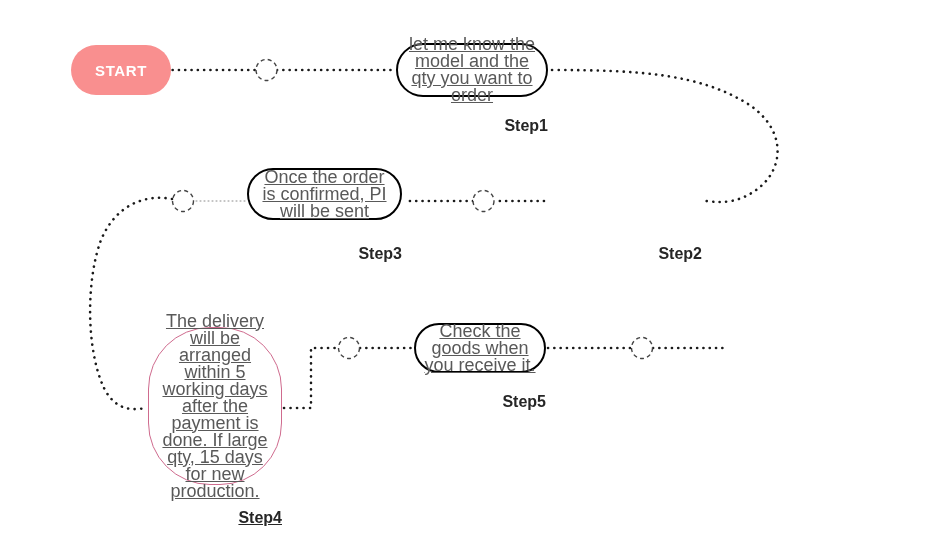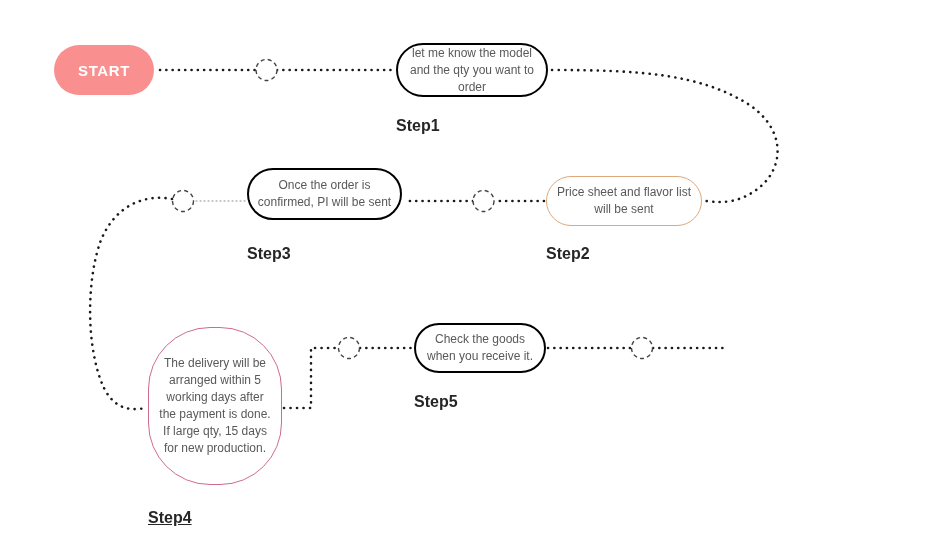--- a/index.html
+++ b/index.html
@@ -38,35 +38,36 @@
   .terminal {
     color: #ffffff;
     font-weight: bold;
     font-size: 15px;
     letter-spacing: 0.6px;
     border: none;
   }
   .step-box {
     border-style: solid;
     color: #595959;
-    font-size: 12px;
+    font-size: 18px;
     line-height: 17px;
     padding: 4px 8px;
+    text-decoration: underline;
   }
   .step-label {
     position: absolute;
     font-size: 16px;
     font-weight: bold;
     color: #262626;
-    text-align: left;
+    text-align: right;
     z-index: 3;
     white-space: nowrap;
   }
   
-  #node-start   { left: 54px;  top: 45px;  width: 100px; height: 50px;  border-radius: 25px; }
+  #node-start   { left: 71px;  top: 45px;  width: 100px; height: 50px;  border-radius: 25px; }
   #node-step1   { left: 396px; top: 43px;  width: 152px; height: 54px;  border-radius: 27px; border-width: 2.2px; border-color: #000000; }
   #node-step2   { left: 546px; top: 176px; width: 156px; height: 50px;  border-radius: 25px; border-width: 1.8px; border-color: #dda97a; }
   #node-step3   { left: 247px; top: 168px; width: 155px; height: 52px;  border-radius: 26px; border-width: 2.2px; border-color: #000000; }
   #node-step4   { left: 148px; top: 327px; width: 134px; height: 158px; border-radius: 62px; border-width: 1.8px; border-color: #cf6b8e; }
   #node-step5   { left: 414px; top: 323px; width: 132px; height: 50px;  border-radius: 25px; border-width: 2.2px; border-color: #000000; }
   #node-finish  { left: 724px; top: 324px; width: 100px; height: 47px;  border-radius: 24px; }
 
   #label-step1 { left: 396px; top: 117px; width: 152px; }
   #label-step2 { left: 546px; top: 245px; width: 156px; }
   #label-step3 { left: 247px; top: 245px; width: 155px; }
@@ -106,21 +107,20 @@
     <path d="M 548 348 L 631 348" fill="none" stroke="#1a1a1a" stroke-width="2.6" stroke-linecap="round" stroke-dasharray="0.1 6.2"></path>
     <path d="M 653 348 L 726 348" fill="none" stroke="#1a1a1a" stroke-width="2.6" stroke-linecap="round" stroke-dasharray="0.1 6.2"></path>
     <circle cx="642" cy="348" r="10.5" fill="#ffffff" stroke="#444444" stroke-width="1.4" stroke-dasharray="4 3.2"></circle>
   </svg>
 
   <div class="node terminal" id="node-start" style="background:#f98f8f;">START</div>
 
   <div class="node step-box" id="node-step1">let me know the model and the qty you want to order</div>
   <div class="step-label" id="label-step1">Step1</div>
 
-  <div class="node step-box" id="node-step2">Price sheet and flavor list will be sent</div>
   <div class="step-label" id="label-step2">Step2</div>
 
   <div class="node step-box" id="node-step3">Once the order is confirmed, PI will be sent</div>
   <div class="step-label" id="label-step3">Step3</div>
 
   <div class="node step-box" id="node-step4">The delivery will be arranged within 5 working days after the payment is done. If large qty, 15 days for new production.</div>
   <div class="step-label" id="label-step4">Step4</div>
 
   <div class="node step-box" id="node-step5">Check the goods when you receive it.</div>
   <div class="step-label" id="label-step5">Step5</div>

